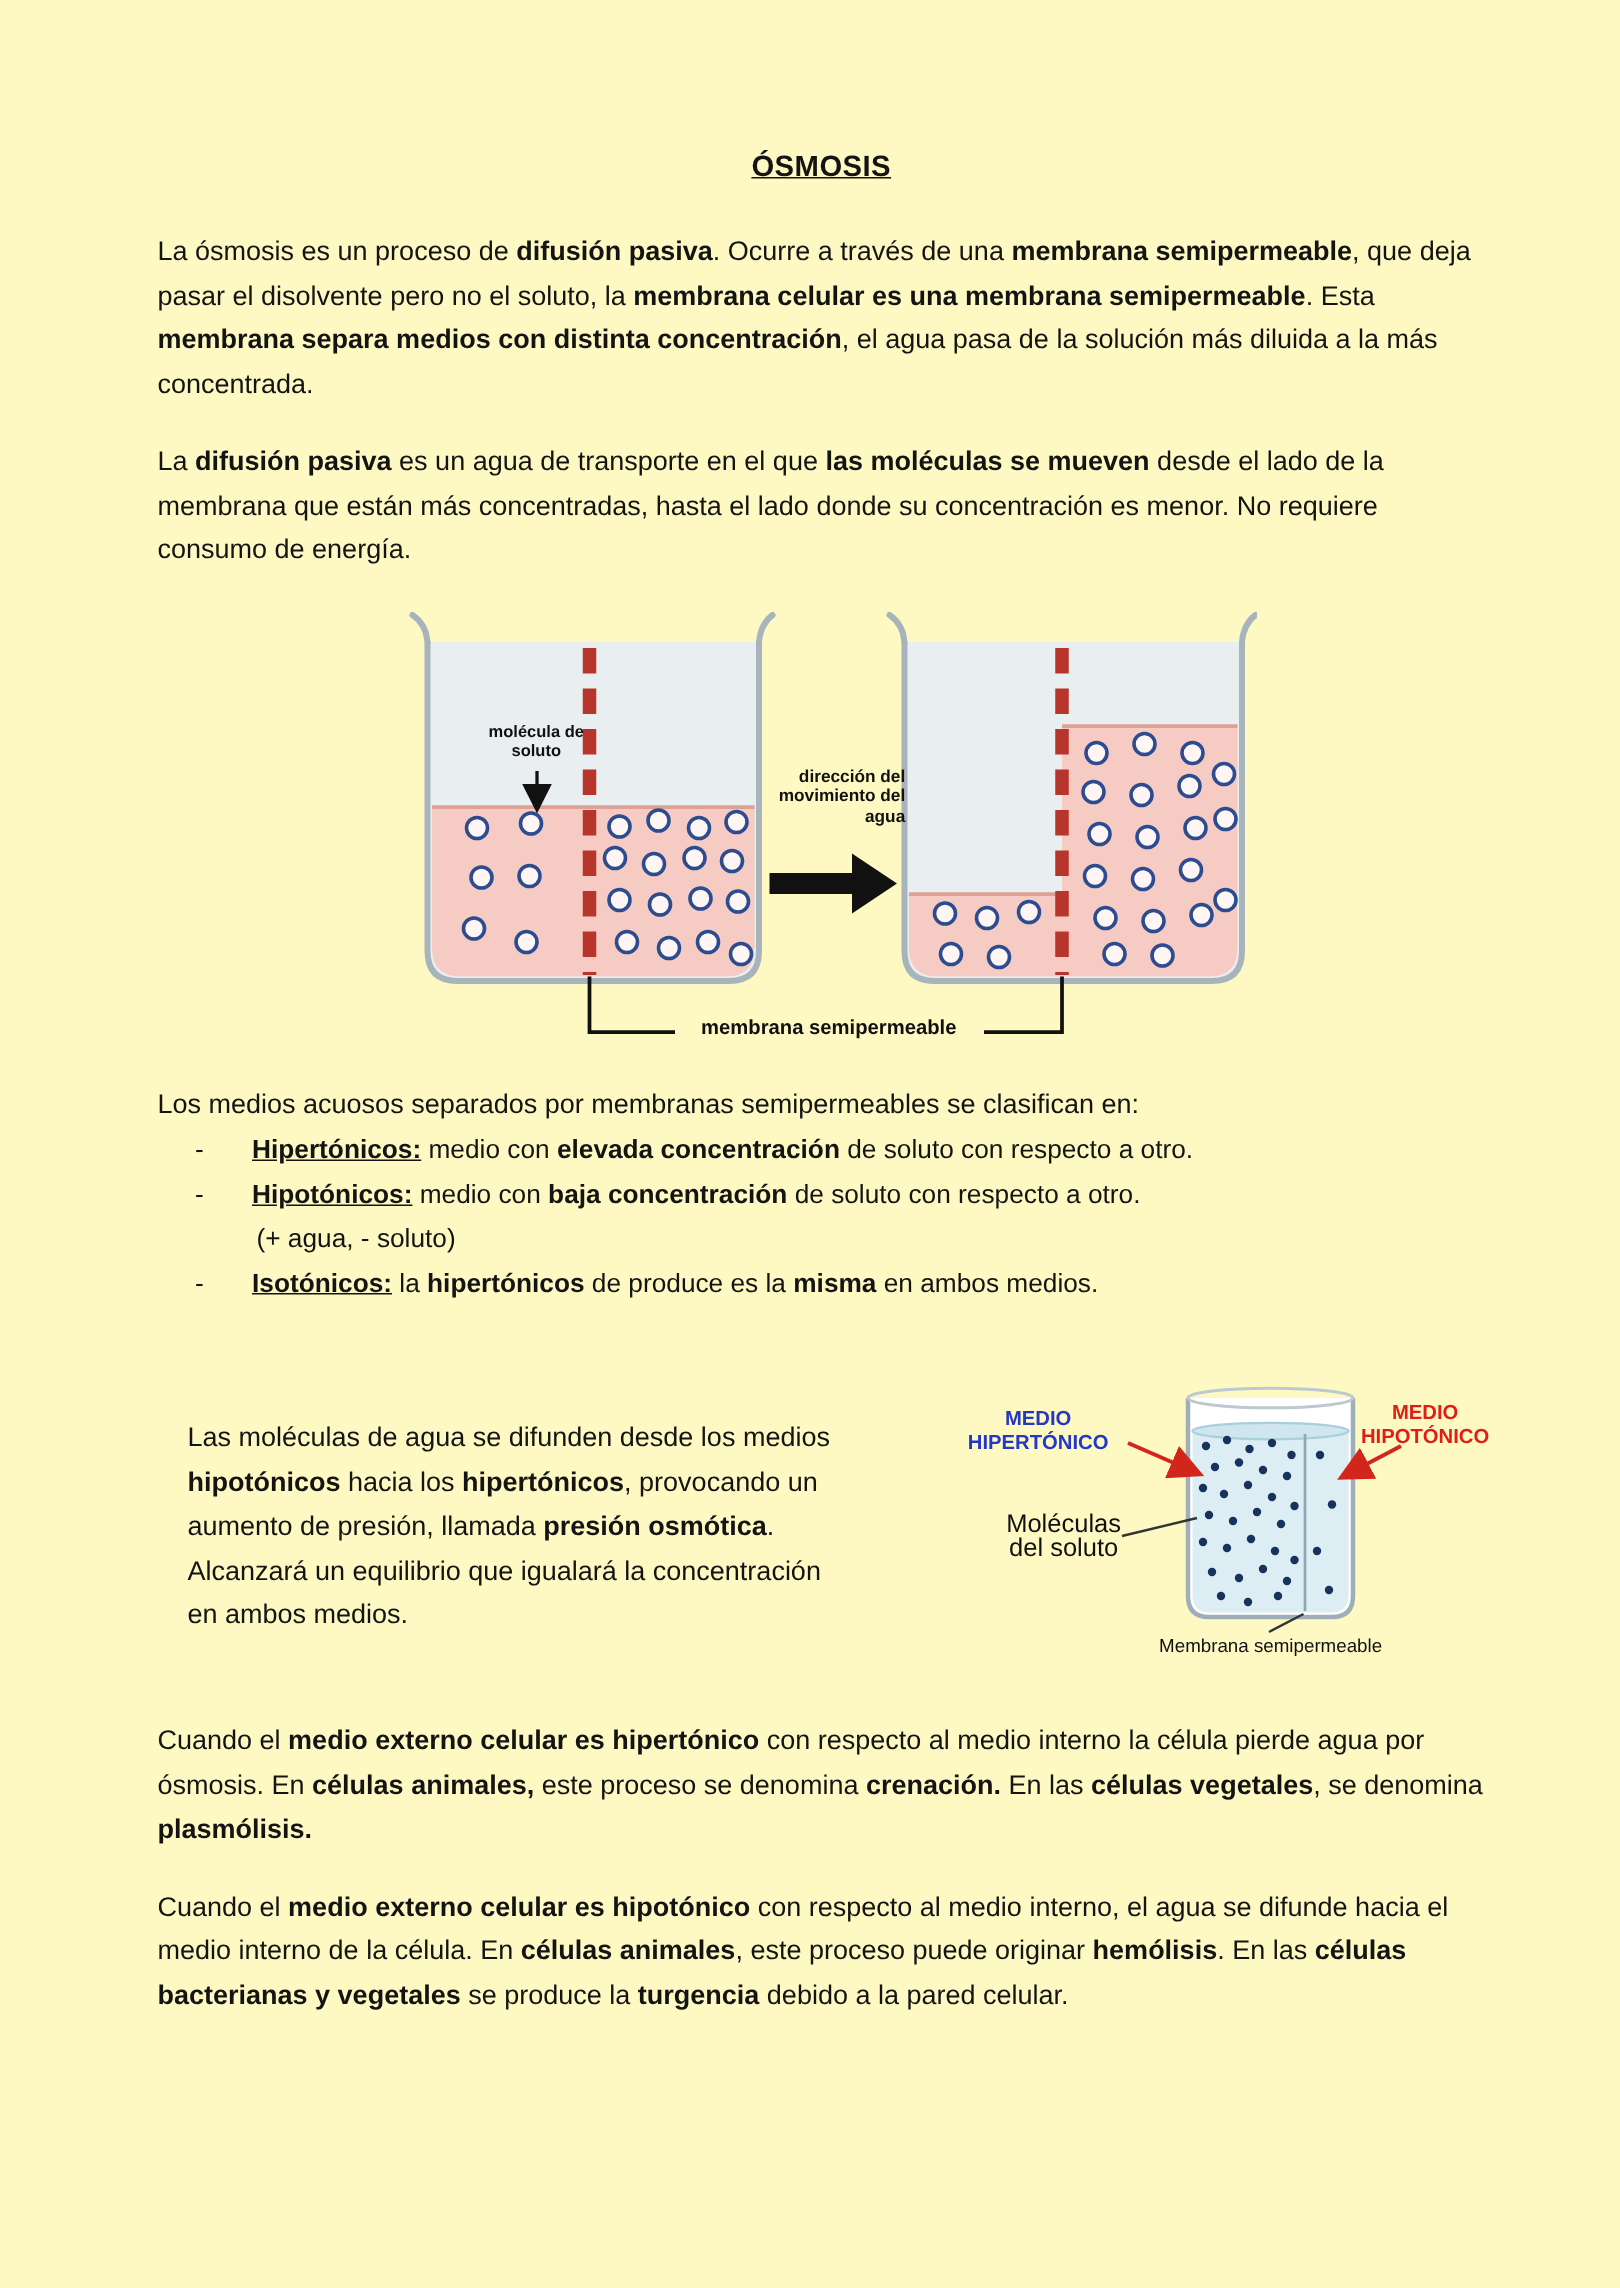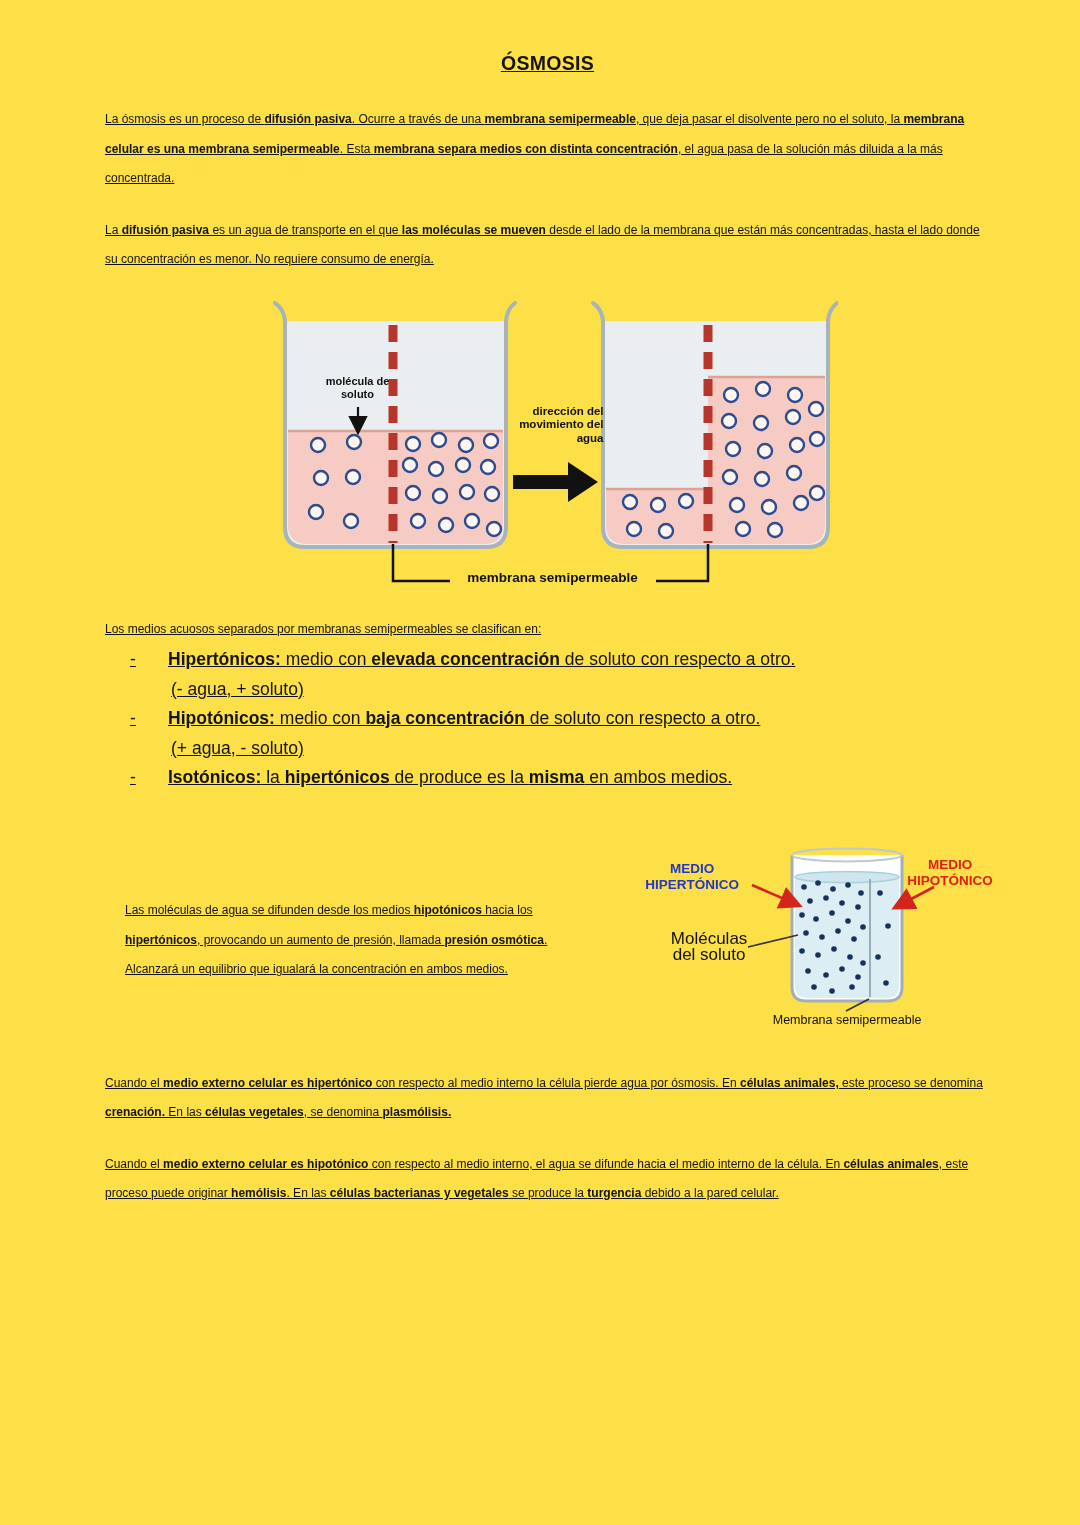--- a/index.html
+++ b/index.html
@@ -1,36 +1,35 @@
 <!DOCTYPE html>
 <html><head>
 <meta charset="utf-8">
 <style>
   * { margin:0; padding:0; box-sizing:border-box; }
   html,body { background:#ffffff; }
   body { width:1080px; height:1525px; overflow:hidden; }
   .page {
     position:relative;
     width:1080px; height:1525px;
-    background:#fde047;
+    background:#fef9c3;
     color:#141414;
     font-family:"Liberation Sans", sans-serif;
-    padding:52px 90px 0 105px;
-    text-decoration:underline;
+    padding:100px 90px 0 105px;
   }
   .title {
     text-align:center;
     font-size:19.5px;
     font-weight:700;
     text-decoration:underline;
     letter-spacing:.3px;
     margin-bottom:30px;
   }
   p.body {
-    font-size:12px;
+    font-size:18px;
     line-height:29.5px;
     max-width:890px;
     margin-bottom:22px;
   }
   p.tight { margin-bottom:1px; }
   .b { font-weight:700; }
   .u { text-decoration:underline; }
 
   
   .list { margin-left:25px; }
@@ -159,21 +158,20 @@
     <div class="dlabel d1-membrane">membrana semipermeable</div>
   </div>
 
   <p class="body tight">Los medios acuosos separados por membranas semipermeables se clasifican en:</p>
 
   <div class="list">
     <div class="list-item">
       <span class="dash">-</span>
       <div class="li-body">
         <div><span class="b u">Hipertónicos:</span><span> medio con </span><span class="b">elevada concentración</span><span> de soluto con respecto a otro.</span></div>
-        <div class="note">(- agua, + soluto)</div>
       </div>
     </div>
     <div class="list-item">
       <span class="dash">-</span>
       <div class="li-body">
         <div><span class="b u">Hipotónicos:</span><span> medio con </span><span class="b">baja concentración</span><span> de soluto con respecto a otro.</span></div>
         <div class="note">(+ agua, - soluto)</div>
       </div>
     </div>
     <div class="list-item">

